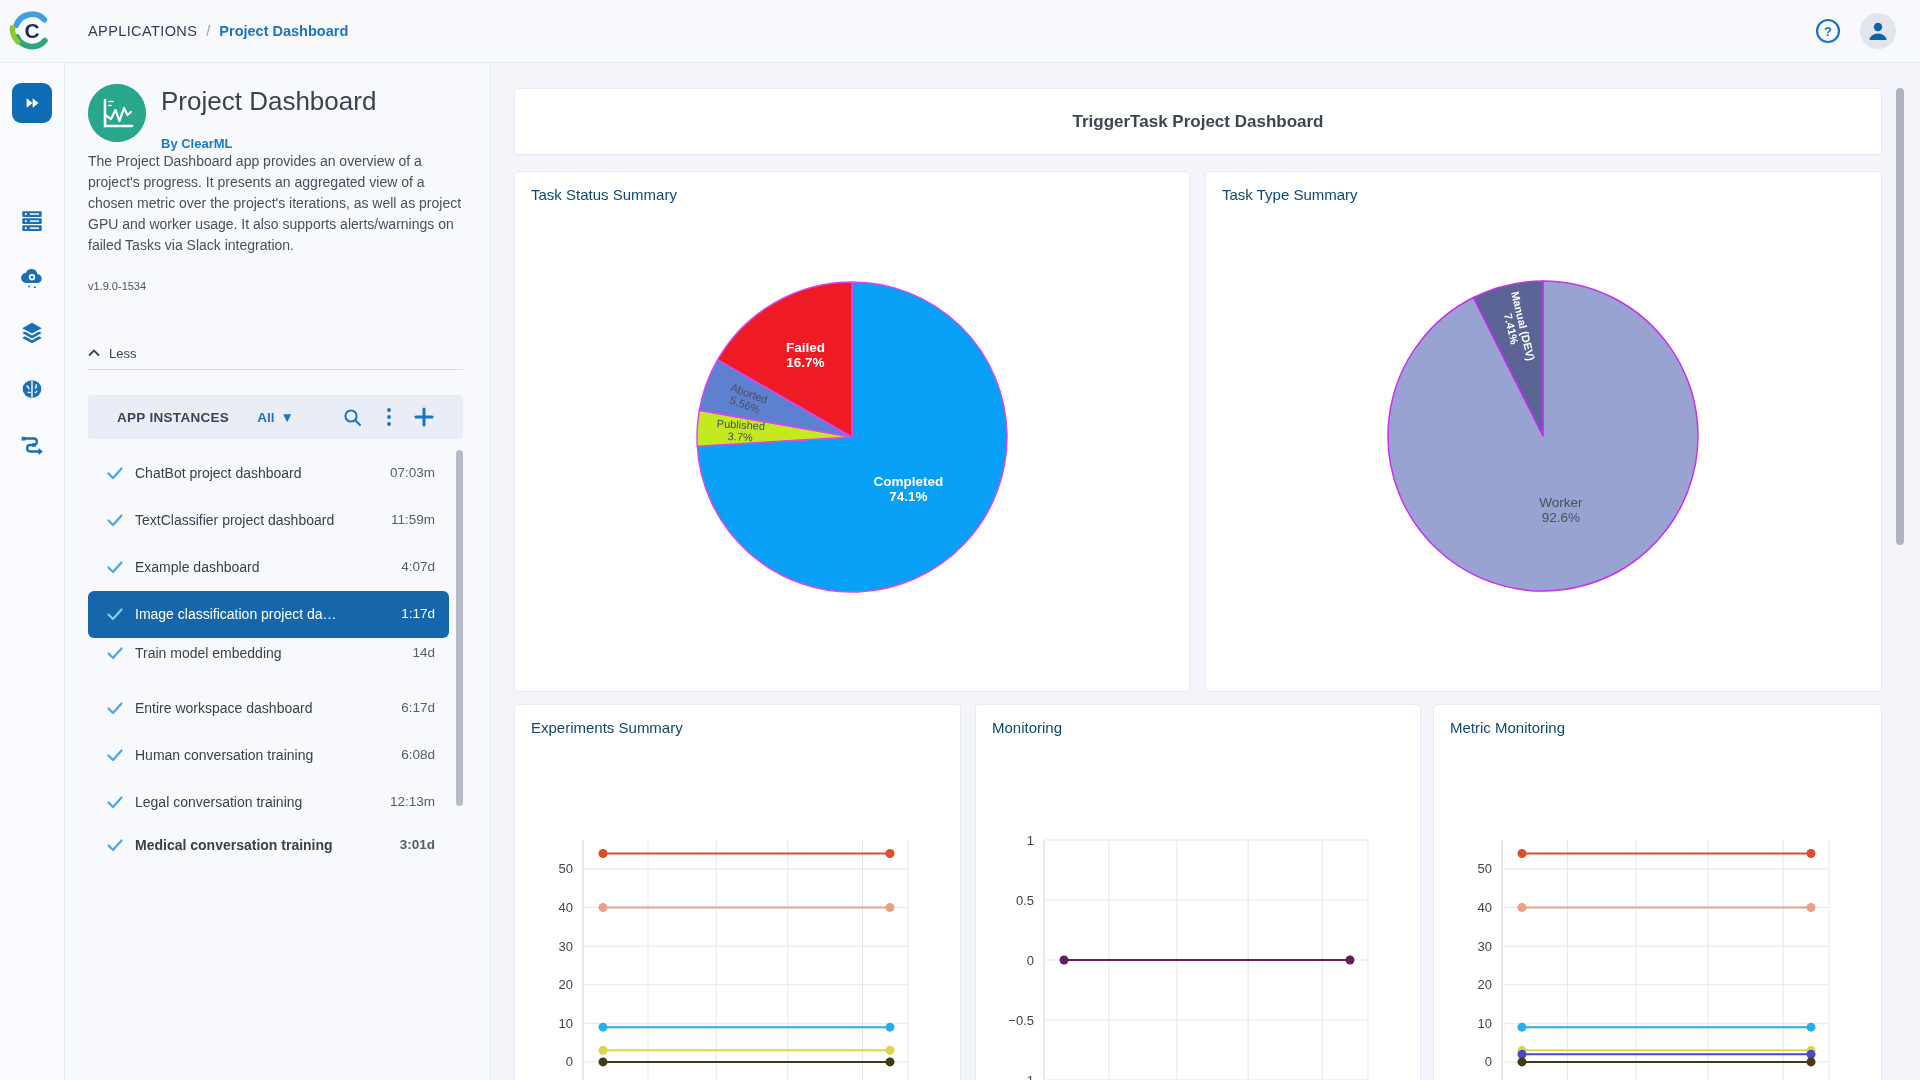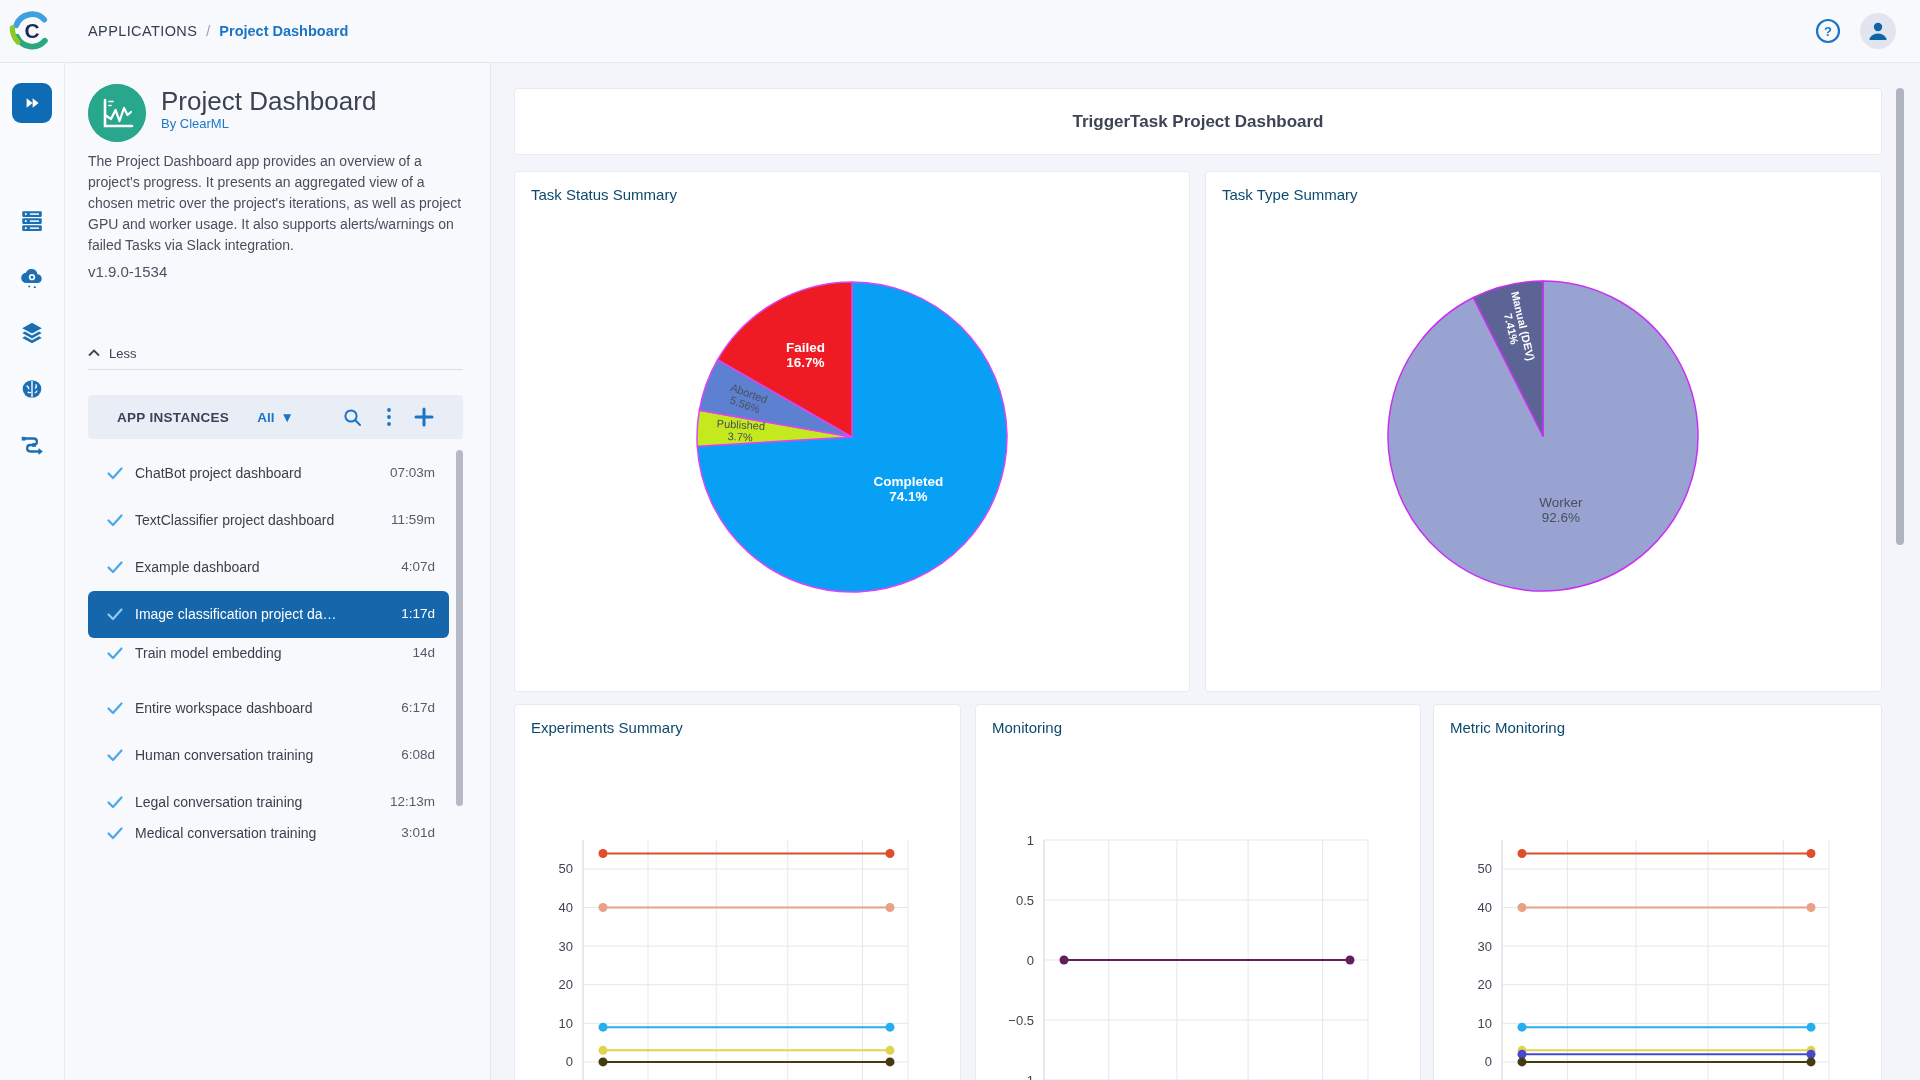--- a/index.html
+++ b/index.html
@@ -19,23 +19,23 @@
   #avatar{position:absolute;left:1860px;top:13px;width:36px;height:36px;border-radius:50%;background:#e2e5ee;display:flex;align-items:center;justify-content:center;cursor:pointer;}
   
   #rail{position:absolute;left:0;top:62px;width:64px;height:1018px;background:#fafbfe;border-right:1px solid #e7eaf1;z-index:4;}
   .rail-tile{position:absolute;left:12px;top:21px;width:40px;height:40px;background:#0e6cb4;border-radius:9px;display:flex;align-items:center;justify-content:center;cursor:pointer;}
   .rail-ic{position:absolute;left:19px;width:26px;height:26px;cursor:pointer;color:#1a6fb5;}
   
   #panel{position:absolute;left:64px;top:62px;width:426px;height:1018px;background:#f8f9fd;border-right:1px solid #e4e7ef;z-index:3;}
   #app-head{position:absolute;left:24px;top:22px;display:flex;gap:15px;align-items:flex-start;}
   #app-ic{width:58px;height:58px;border-radius:50%;background:#28a78c;flex:none;}
   #app-title{font-size:26px;color:#3b4252;line-height:30px;margin-top:2px;}
-  #app-by{font-size:13px;color:#1e78c8;margin-top:0;cursor:pointer;}
+  #app-by{font-size:13px;color:#1e78c8;margin-top:20px;cursor:pointer;font-weight:bold;}
   #app-desc{position:absolute;left:24px;top:89px;width:380px;font-size:14px;line-height:21px;color:#494f5d;}
-  #app-ver{position:absolute;left:24px;top:201px;font-size:15px;color:#4c5260;}
+  #app-ver{position:absolute;left:24px;top:218px;font-size:11px;color:#4c5260;}
   #less-row{position:absolute;left:24px;top:282px;display:flex;align-items:center;gap:9px;cursor:pointer;height:18px;}
   #less-label{font-size:13px;color:#3a4150;}
   #panel-divider{position:absolute;left:24px;top:307px;width:375px;height:1px;background:#d9dde8;}
   #inst-bar{position:absolute;left:24px;top:333px;width:375px;height:44px;background:#e9edf6;border-radius:4px;display:flex;align-items:center;padding:0 29px;box-sizing:border-box;}
   #inst-header{font-size:13.5px;font-weight:700;letter-spacing:.3px;color:#3a4459;}
   #inst-filter{margin-left:28px;display:flex;align-items:flex-start;gap:6px;cursor:pointer;}
   #inst-filter span{font-size:13.5px;color:#1b74c5;font-weight:600;}
   .caret{font-size:9px;color:#1b74c5;}
   #inst-search{margin-left:auto;cursor:pointer;display:flex;}
   #inst-kebab{margin-left:24px;cursor:pointer;display:flex;}
@@ -250,21 +250,21 @@
         <span class="inst-name">Human conversation training</span>
         <span class="inst-time">6:08d</span>
       </div>
       <div class="inst-row" style="top: 329px;">
         <svg class="inst-check" viewBox="0 0 18 18">
           <polyline points="2.5,9.5 7,14 15.5,4.5" fill="none" stroke="currentColor" stroke-width="2.2" stroke-linecap="round" stroke-linejoin="round"></polyline>
         </svg>
         <span class="inst-name">Legal conversation training</span>
         <span class="inst-time">12:13m</span>
       </div>
-      <div class="inst-row" style="top: 360px;">
+      <div class="inst-row" style="top: 372px; font-weight: bold;">
         <svg class="inst-check" viewBox="0 0 18 18">
           <polyline points="2.5,9.5 7,14 15.5,4.5" fill="none" stroke="currentColor" stroke-width="2.2" stroke-linecap="round" stroke-linejoin="round"></polyline>
         </svg>
         <span class="inst-name">Medical conversation training</span>
         <span class="inst-time">3:01d</span>
       </div>
     </div>
 </div>
 
 <div id="main">

